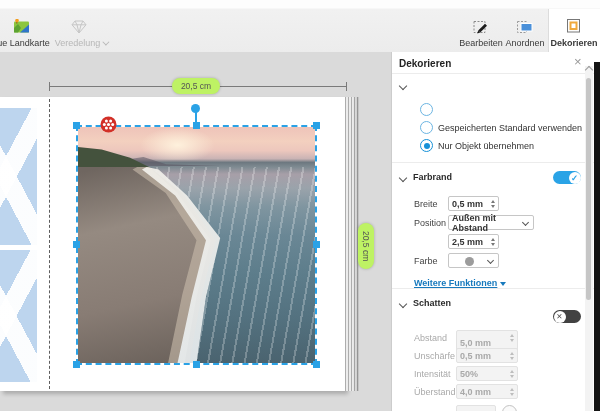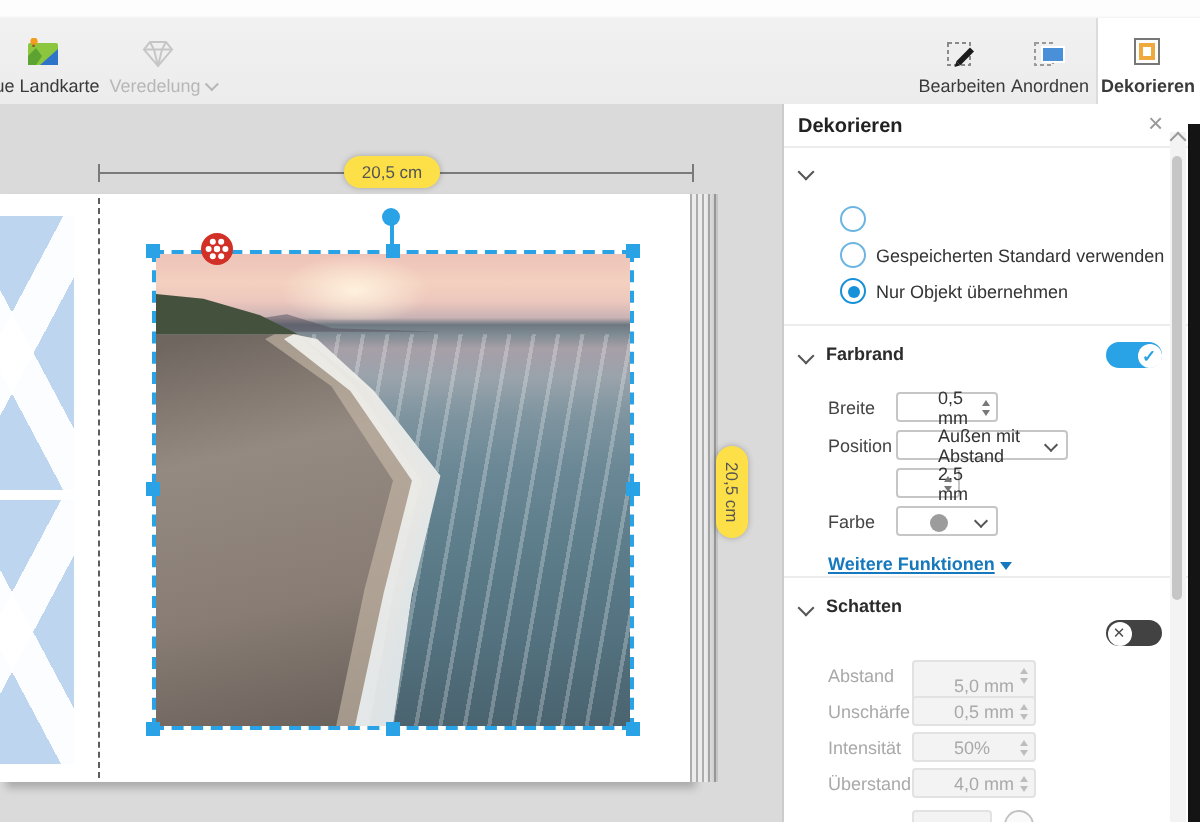--- a/index.html
+++ b/index.html
@@ -26,21 +26,21 @@
   
   .canvas{left:0;top:52px;width:391px;height:359px;background:#dadada;overflow:hidden;}
   .page{left:0;top:45px;width:345px;height:294px;background:#fff;
     box-shadow:3px 3px 4px rgba(0,0,0,.22);}
   .page-stack{left:345px;top:45px;width:14px;height:294px;
     background:linear-gradient(90deg,rgba(0,0,0,0) 55%,rgba(0,0,0,.18)),
     repeating-linear-gradient(90deg,#adadad 0 1px,#ececec 1px 3px);}
   .ruler-line{top:34px;left:49px;width:298px;height:1px;background:#7a7a7a;}
   .tickL{left:49px;top:30px;width:1px;height:9px;background:#7a7a7a;}
   .tickR{left:346px;top:30px;width:1px;height:9px;background:#7a7a7a;}
-  .pill{background:#fde047;border-radius:8px;box-shadow:0 0 3px rgba(0,0,0,.25);
+  .pill{background:#bef264;border-radius:8px;box-shadow:0 0 3px rgba(0,0,0,.25);
     color:#555;font-size:8.5px;display:flex;align-items:center;justify-content:center;}
   .pill-h{left:172px;top:26px;width:48px;height:16px;}
   .pill-v{left:358px;top:171px;width:16px;height:46px;writing-mode:vertical-rl;}
   .fold{left:49px;top:47px;width:0;height:290px;border-left:1px dashed #5d5d5d;}
   .ph{left:-25px;width:62px;
     background:linear-gradient(62deg,rgba(255,255,255,0) 42%,rgba(255,255,255,.95) 42% 58%,rgba(255,255,255,0) 58%),
                linear-gradient(-62deg,rgba(255,255,255,0) 42%,rgba(255,255,255,.95) 42% 58%,rgba(255,255,255,0) 58%),#bdd5ee;}
   .ph1{top:56px;height:137px;} .ph2{top:198px;height:132px;}
 
   
@@ -80,21 +80,21 @@
   .sect-chev{width:5px;height:5px;border-right:1.4px solid #555;border-bottom:1.4px solid #555;
     transform:rotate(45deg);}
   .sect-title{font-size:9px;font-weight:bold;color:#2b2b2b;}
   .radio{width:11px;height:11px;border-radius:50%;background:#fff;border:1.5px solid #6cb5e2;}
   .radio.sel{border-color:#1691d8;}
   .radio.sel::after{content:"";position:absolute;left:2.5px;top:2.5px;width:6px;height:6px;
     border-radius:50%;background:#1691d8;}
   .opt-label{font-size:9px;color:#333;}
   .row-label{font-size:9px;color:#444;}
   .field{background:#fff;border:1px solid #c6c6c6;border-radius:2px;font-size:9px;color:#333;
-    display:flex;align-items:center;padding-left:20px;box-sizing:border-box;}
+    display:flex;align-items:center;padding-left:3px;box-sizing:border-box;font-weight:bold;}
   .field.dis{background:#f3f3f3;border-color:#e2e2e2;color:#a9a9a9;}
   .spin{position:absolute;right:3px;top:3px;display:flex;flex-direction:column;gap:2px;}
   .spin i{display:block;width:0;height:0;border-left:2.5px solid transparent;border-right:2.5px solid transparent;}
   .spin .u{border-bottom:3.5px solid #777;} .spin .d{border-top:3.5px solid #777;}
   .dis .spin .u{border-bottom-color:#bdbdbd;} .dis .spin .d{border-top-color:#bdbdbd;}
   .chev-dn{position:absolute;right:5px;top:4px;width:4px;height:4px;
     border-right:1.3px solid #555;border-bottom:1.3px solid #555;transform:rotate(45deg);}
   .toggle{width:28px;height:13px;border-radius:7px;position:relative;}
   .toggle.on{background:#2aa3e6;}
   .toggle.on .knob{position:absolute;right:.5px;top:.5px;width:12px;height:12px;border-radius:50%;
@@ -253,21 +253,21 @@
         <i class="d"></i>
       </span>
   </div>
 
   <div class="abs row-label" style="left:22px;top:166px;">Position</div>
   <div class="abs field" style="left:56px;top:163px;width:86px;height:15px;">
       <span>Außen mit Abstand</span>
     <span class="chev-dn"></span>
   </div>
 
-  <div class="abs field" style="left:56px;top:182px;width:32px;height:15px;">
+  <div class="abs field" style="left:56px;top:182px;width:51px;height:15px;">
       <span>2,5 mm</span>
     <span class="spin">
         <i class="u"></i>
         <i class="d"></i>
       </span>
   </div>
 
   <div class="abs row-label" style="left:22px;top:204px;">Farbe</div>
   <div class="abs field" style="left:56px;top:201px;width:51px;height:15px;">
     <span class="swatch-circle"></span>

